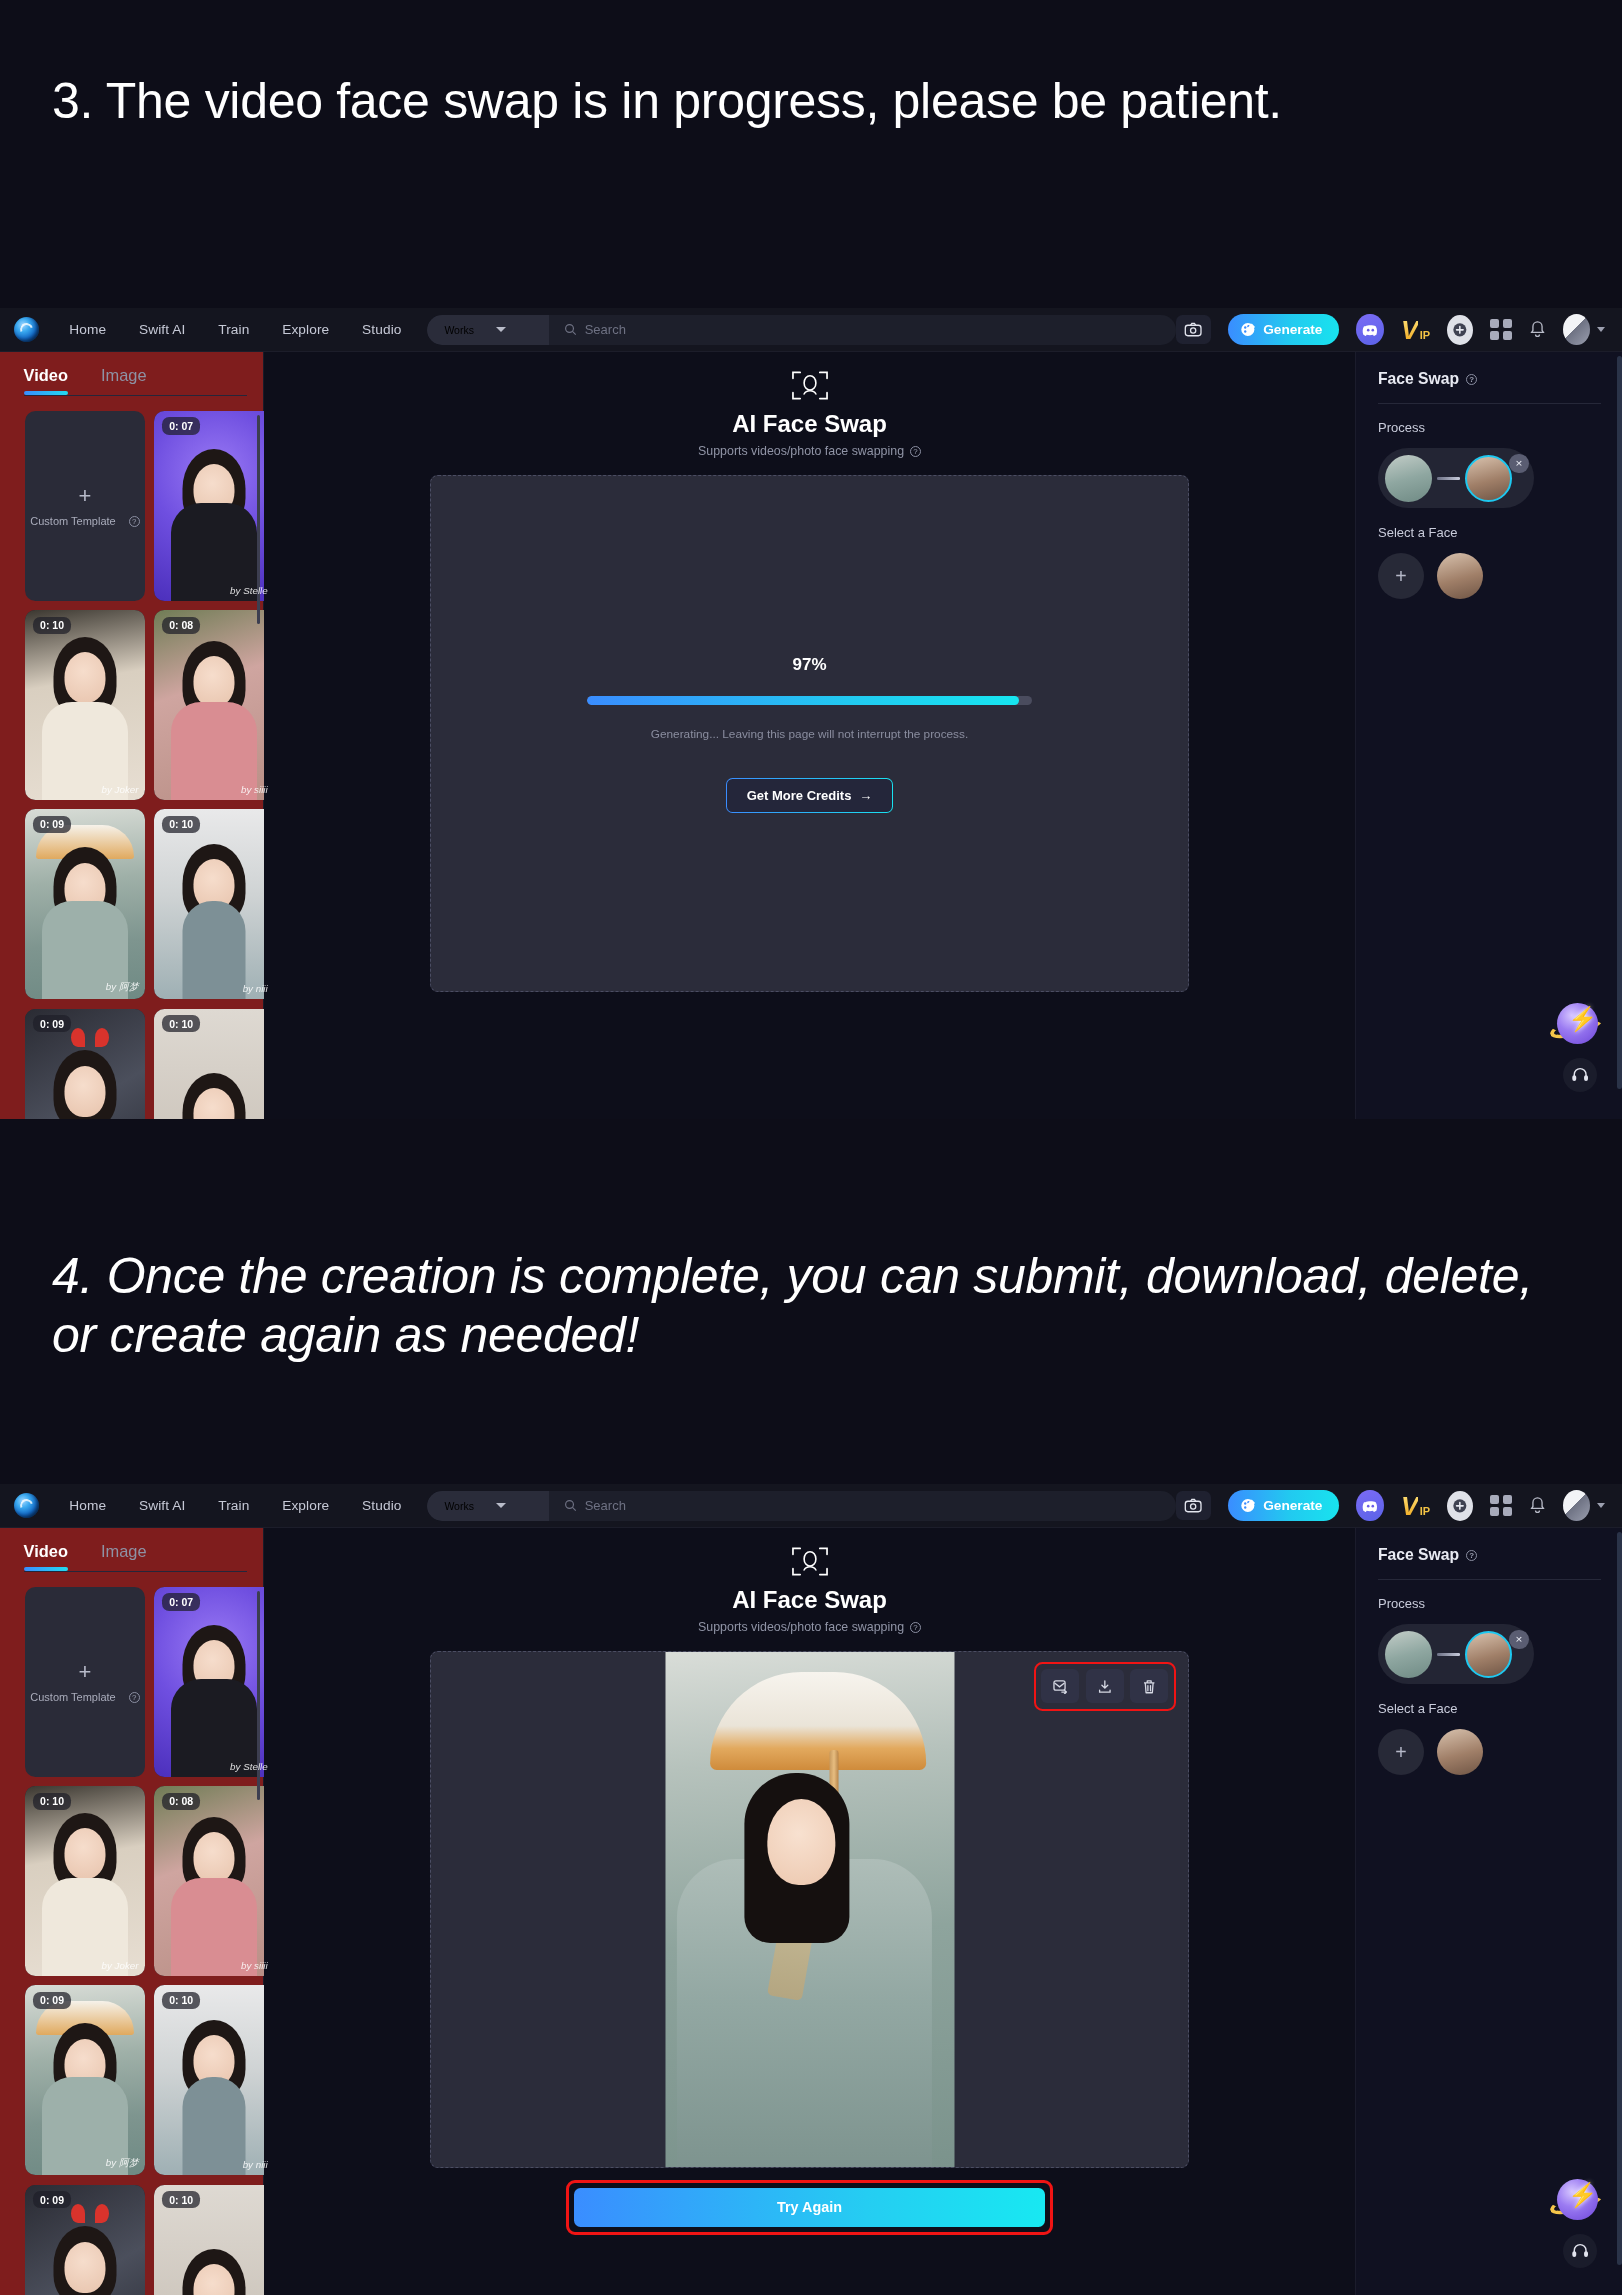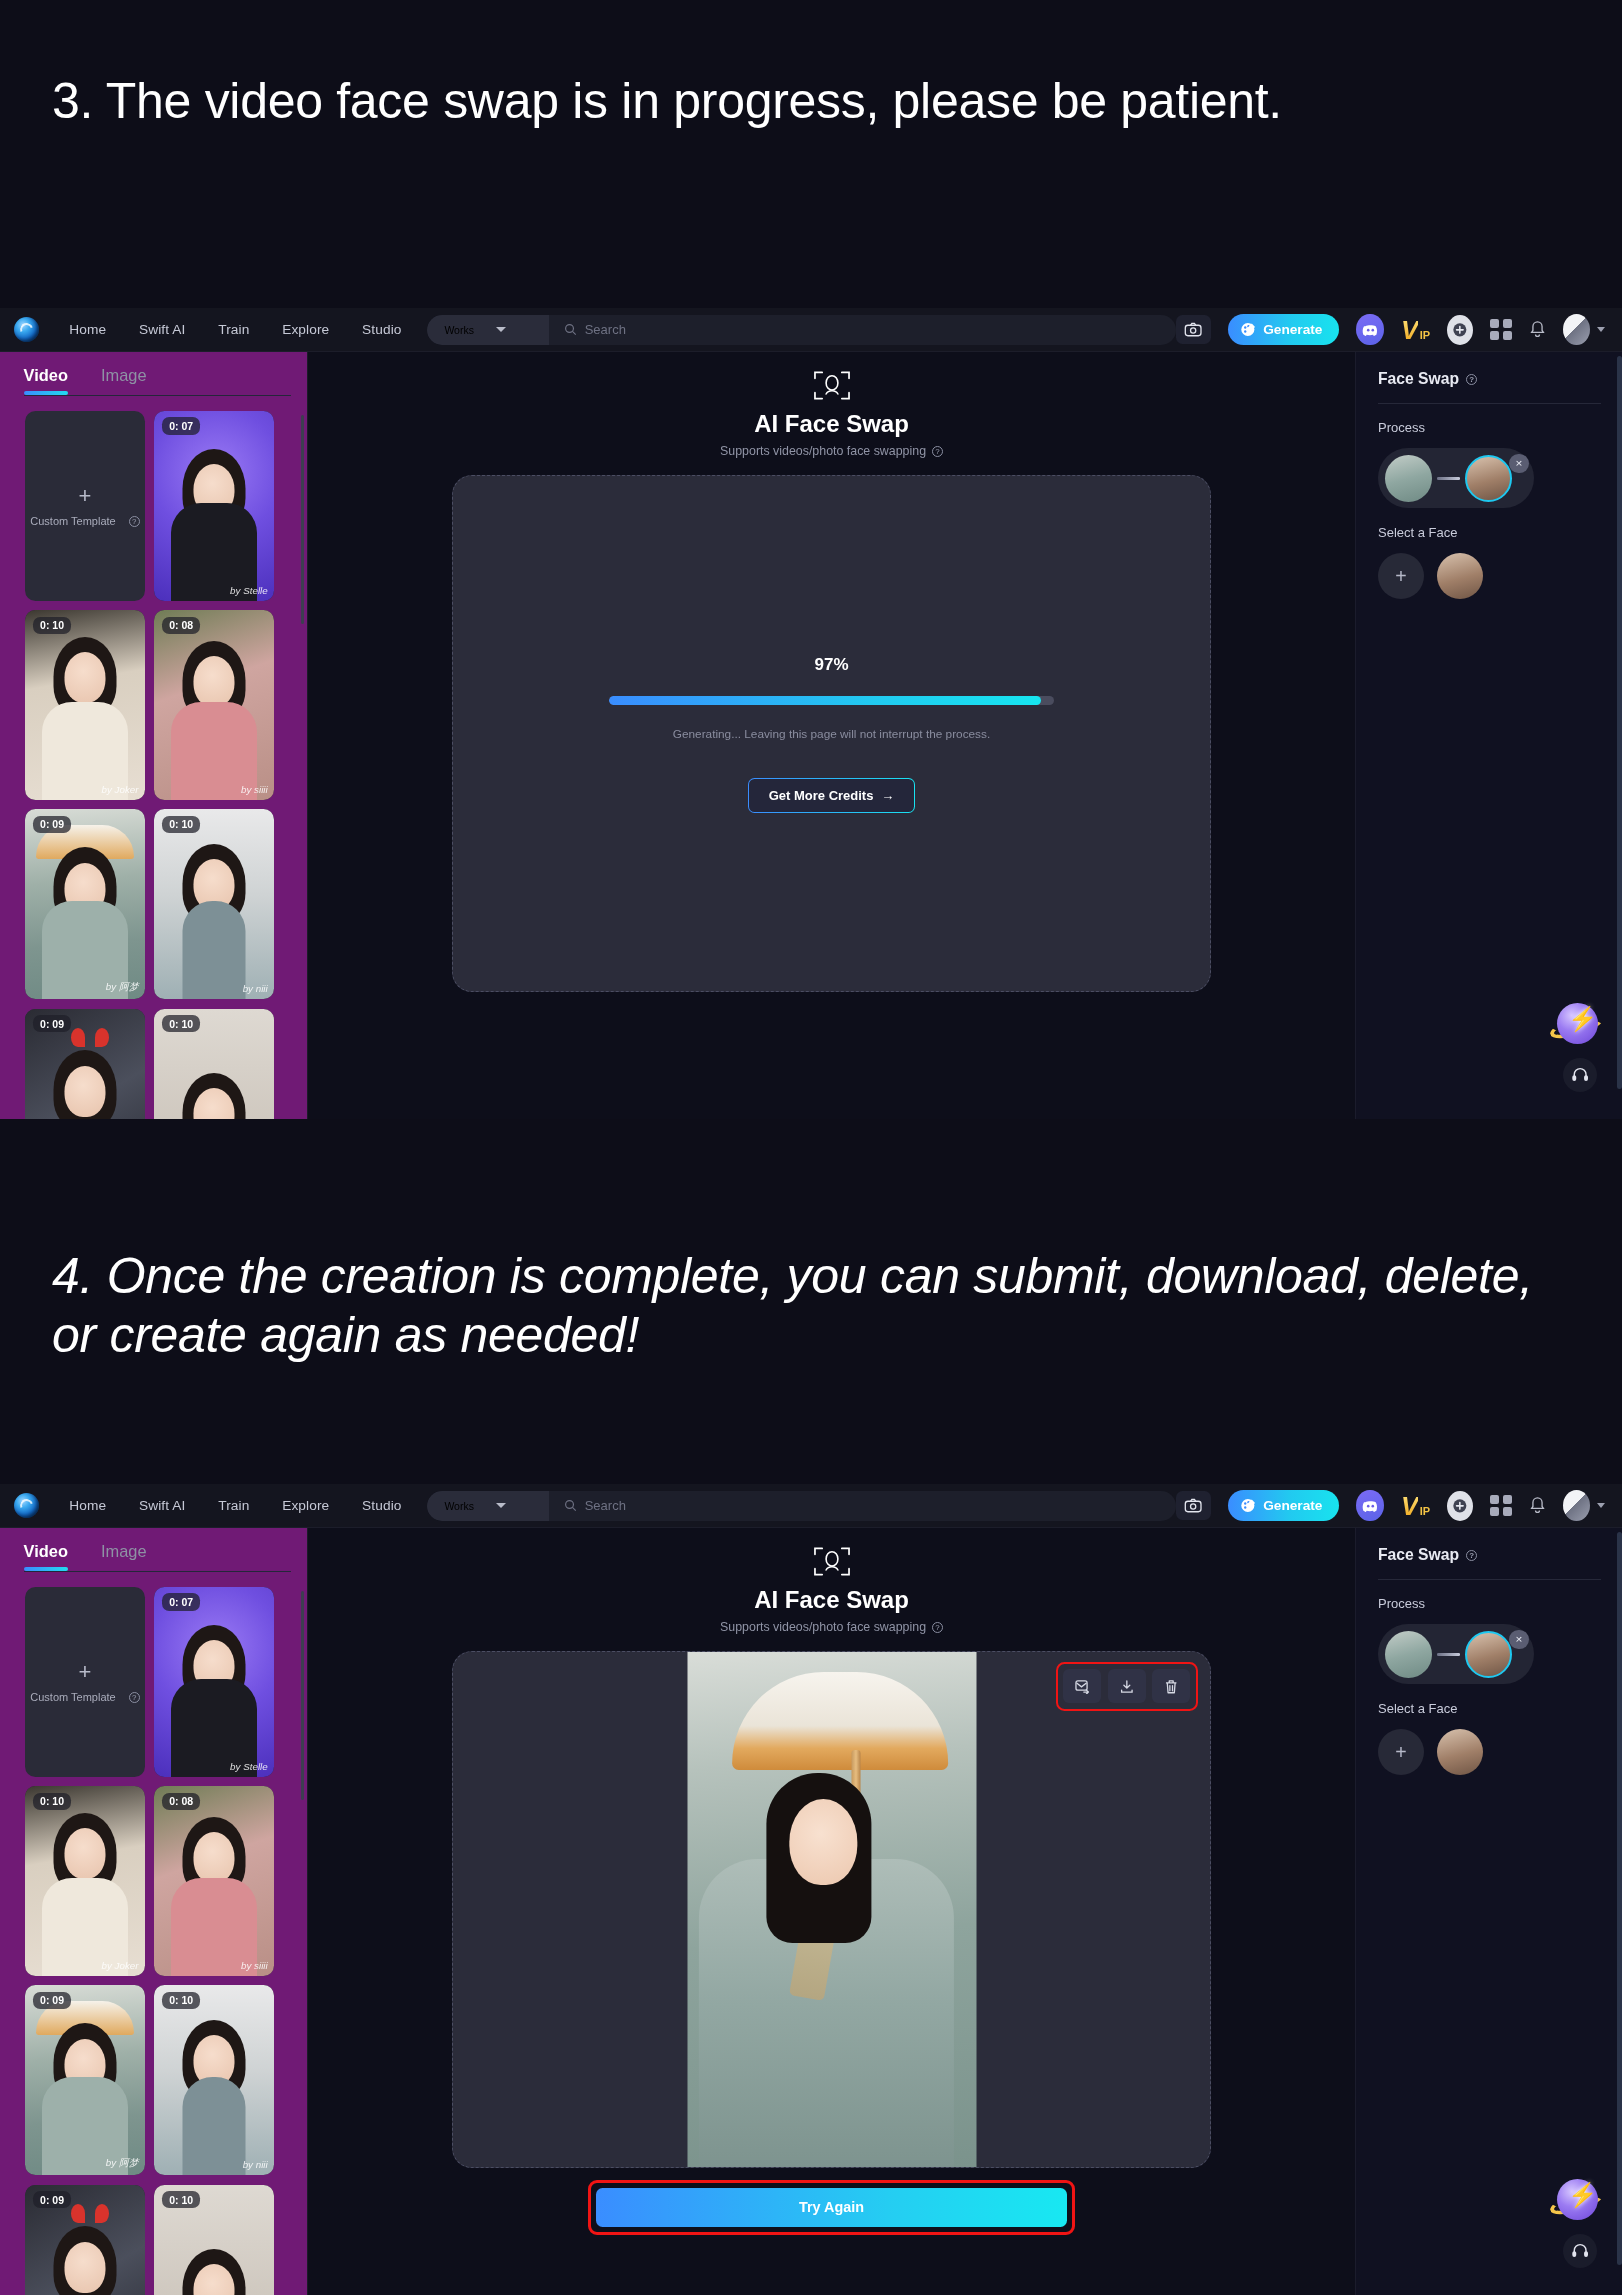--- a/index.html
+++ b/index.html
@@ -125,21 +125,21 @@
     width: 27.5px; height: 31px; border-radius: 13.7px/15.7px;
     background: linear-gradient(135deg, #f2f3f6 0%, #f2f3f6 46%, #6e7283 46%, #9a9eae 100%);
   }
   .chev-sm { width: 0; height: 0; border-left: 4.6px solid transparent; border-right: 4.6px solid transparent; border-top: 5.2px solid #9da0b0; }
 
   
   .body-row { display: flex; height: 767px; }
 
   
   .sidebar {
-    width: 308px; background: #701a75; position: relative;
+    width: 264px; background: #7f1d1d; position: relative;
     border-right: 0.7px solid #1a1b28; flex: 0 0 auto;
   }
   .tabs { display: flex; gap: 33px; padding: 14.4px 0 0 23.6px; }
   .tab { font-size: 16.4px; color: #8e92a4; padding-bottom: 9.2px; position: relative; }
   .tab.active { color: #ffffff; font-weight: bold; }
   .tab.active::after {
     content: ""; position: absolute; left: 0; right: 0; bottom: 0; height: 3.3px;
     border-radius: 2px;
     background: linear-gradient(90deg, #3a8dff, #22dbf0);
   }
@@ -213,21 +213,21 @@
     display: flex; align-items: center; gap: 5.9px;
   }
   .help-circle {
     width: 11px; height: 11px; border-radius: 50%;
     border: 1px solid #8b8fa2; color: #9da1b2;
     font-size: 7.9px; line-height: 9.2px; text-align: center; display: inline-block;
   }
   .canvas {
     margin-top: 17px;
     width: 759px; height: 517px;
-    border: 1.3px dashed #4b4d63; border-radius: 20px;
+    border: 1.3px dashed #4b4d63; border-radius: 8px;
     background: #2b2c3a;
     position: relative;
     display: flex; flex-direction: column; align-items: center; justify-content: center;
   }
   .pct { font-size: 17px; font-weight: bold; color: #ffffff; }
   .bar-track {
     width: 445px; height: 9.2px; border-radius: 4.6px; background: #4a4c5e;
     margin-top: 21px; overflow: hidden;
   }
   .bar-fill {

